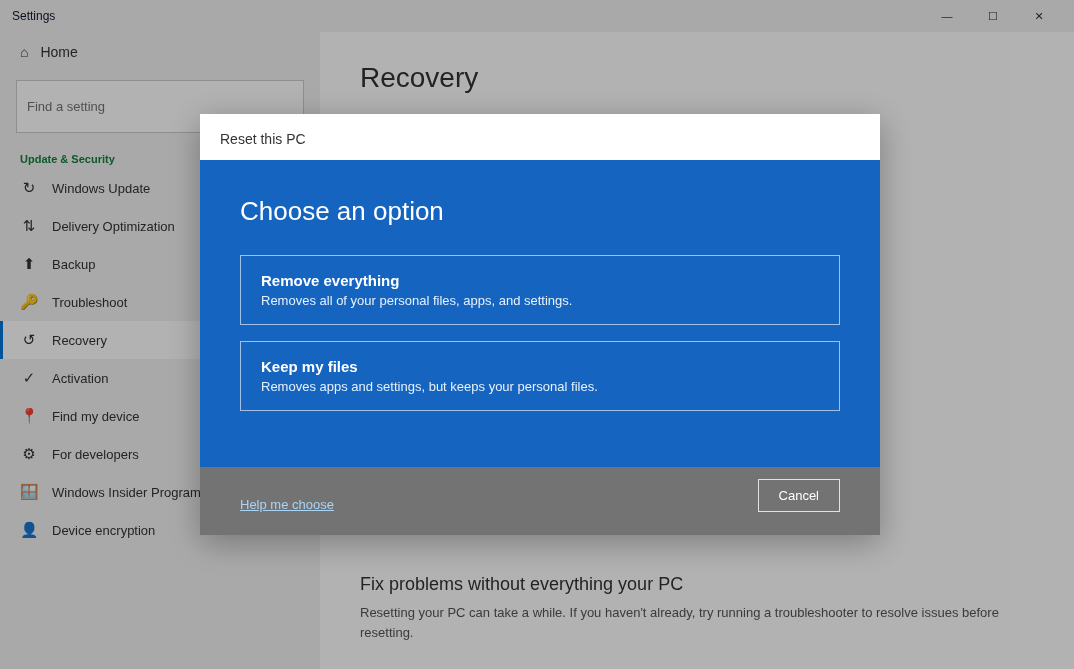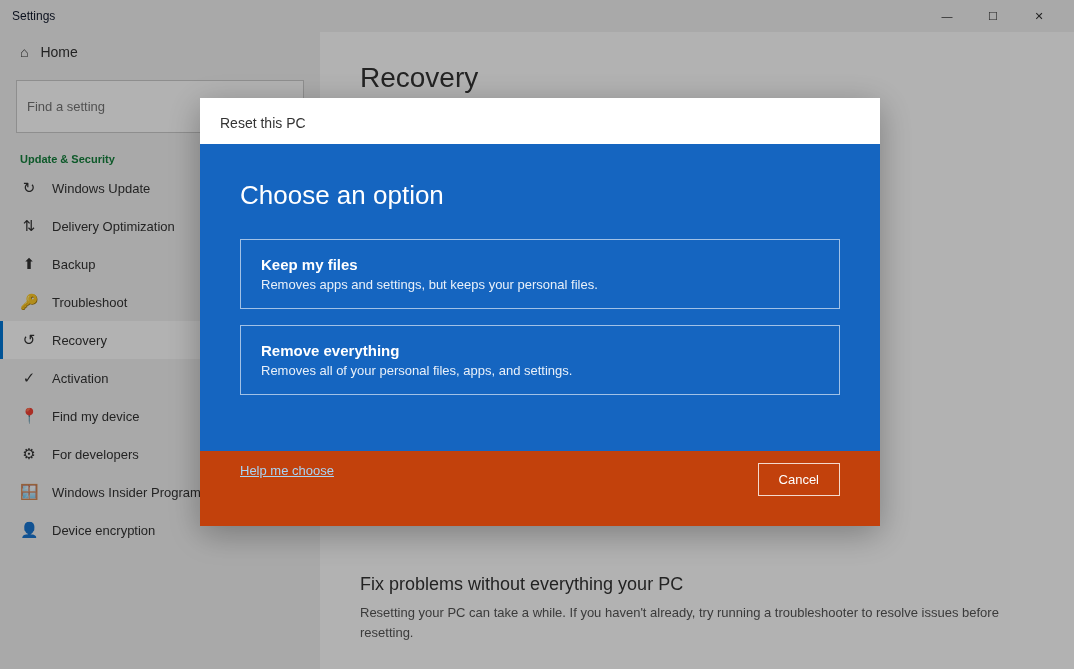--- a/index.html
+++ b/index.html
@@ -137,21 +137,21 @@
     .overlay {
       position: fixed;
       top: 0; left: 0; right: 0; bottom: 0;
       background: rgba(0,0,0,0.3);
       z-index: 100;
     }
 
     
     .dialog {
       position: fixed;
-      top: 98px;
+      top: 114px;
       left: 200px;
       width: 680px;
       background: white;
       z-index: 200;
       box-shadow: 0 8px 32px rgba(0,0,0,0.3);
     }
     .dialog-header {
       padding: 16px 20px 12px 20px;
       background: white;
       border-bottom: none;
@@ -182,25 +182,25 @@
       font-size: 15px;
       font-weight: 600;
       color: white;
       margin-bottom: 4px;
     }
     .option-desc {
       font-size: 13px;
       color: rgba(255,255,255,0.9);
     }
     .dialog-footer {
-      background: #c2410c;
-      padding: 12px 40px 30px 40px;
+      background: #737373;
+      padding: 12px 40px 23px 40px;
       display: flex;
       justify-content: space-between;
-      align-items: flex-start;
+      align-items: flex-end;
     }
     .help-link {
       font-size: 13px;
       color: #a8d4f5;
       text-decoration: underline;
       cursor: pointer;
       background: none;
       border: none;
     }
     .cancel-btn {
@@ -290,26 +290,26 @@
 <div class="overlay"></div>
 
 <div class="dialog">
   <div class="dialog-header">
     <span class="dialog-header-title">Reset this PC</span>
   </div>
   <div class="dialog-body">
     <div class="dialog-choose-title">Choose an option</div>
 
     <div class="option-card">
+      <div class="option-title">Remove everything</div>
+      <div class="option-desc">Removes all of your personal files, apps, and settings.</div>
+    </div>
+
+    <div class="option-card">
       <div class="option-title">Keep my files</div>
       <div class="option-desc">Removes apps and settings, but keeps your personal files.</div>
-    </div>
-
-    <div class="option-card">
-      <div class="option-title">Remove everything</div>
-      <div class="option-desc">Removes all of your personal files, apps, and settings.</div>
     </div>
   </div>
   <div class="dialog-footer">
     <button class="help-link">Help me choose</button>
     <button class="cancel-btn">Cancel</button>
   </div>
 </div>
 
 </body></html>

